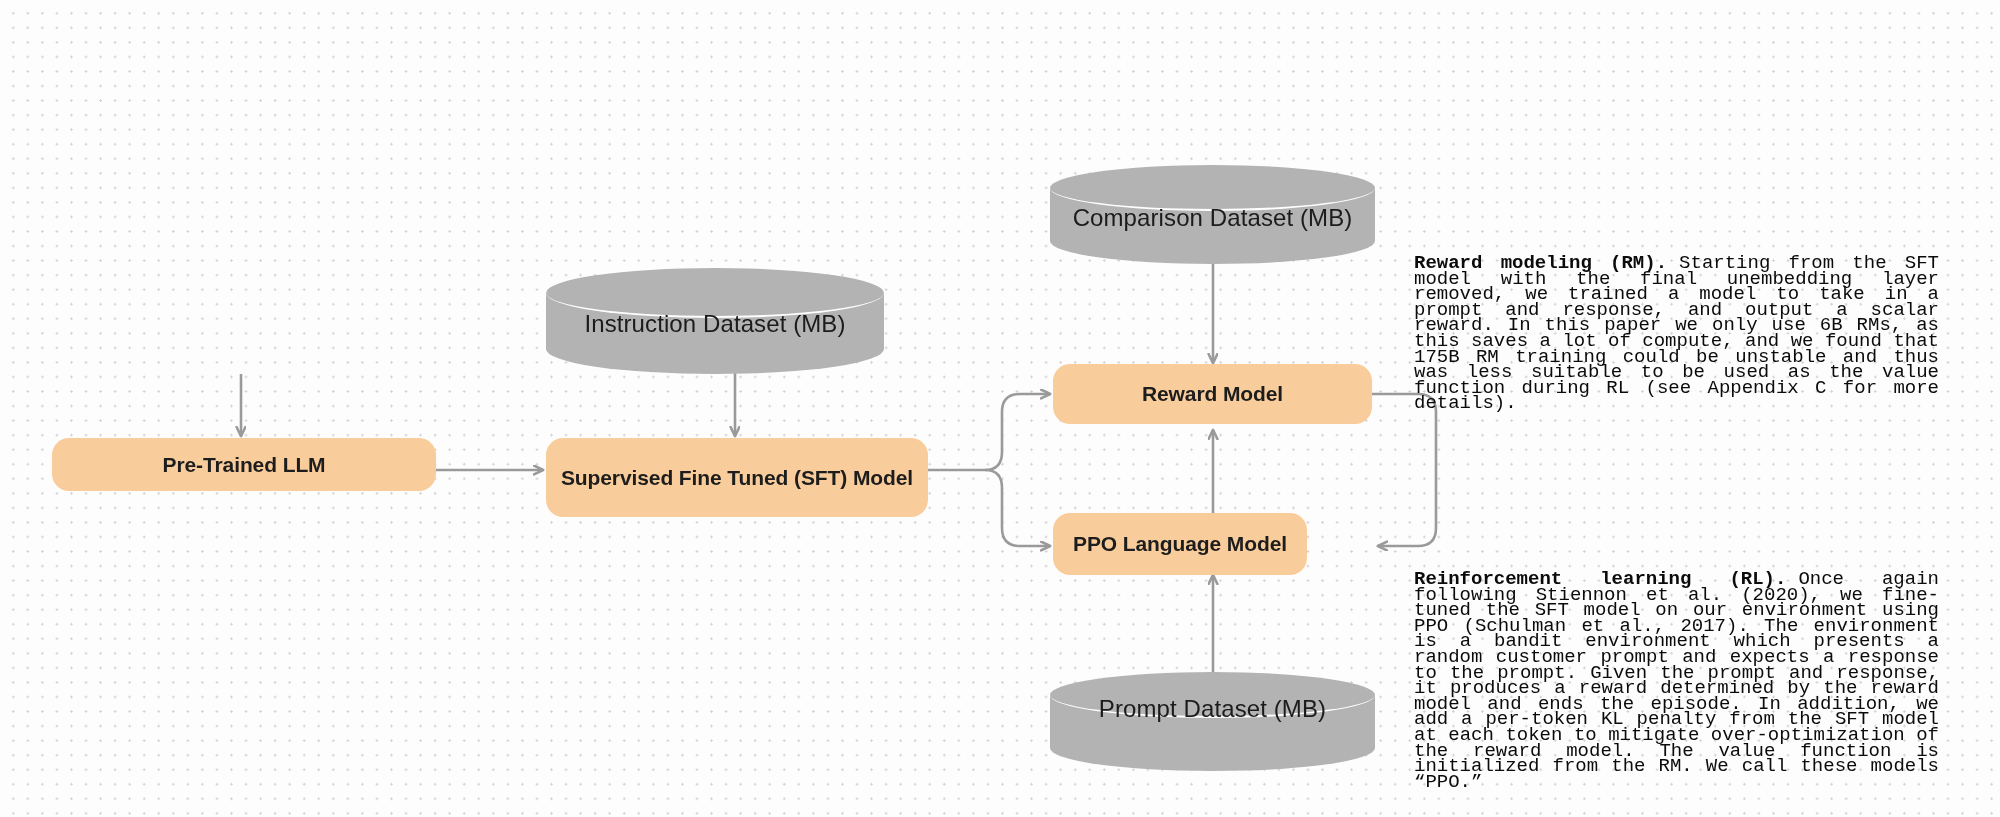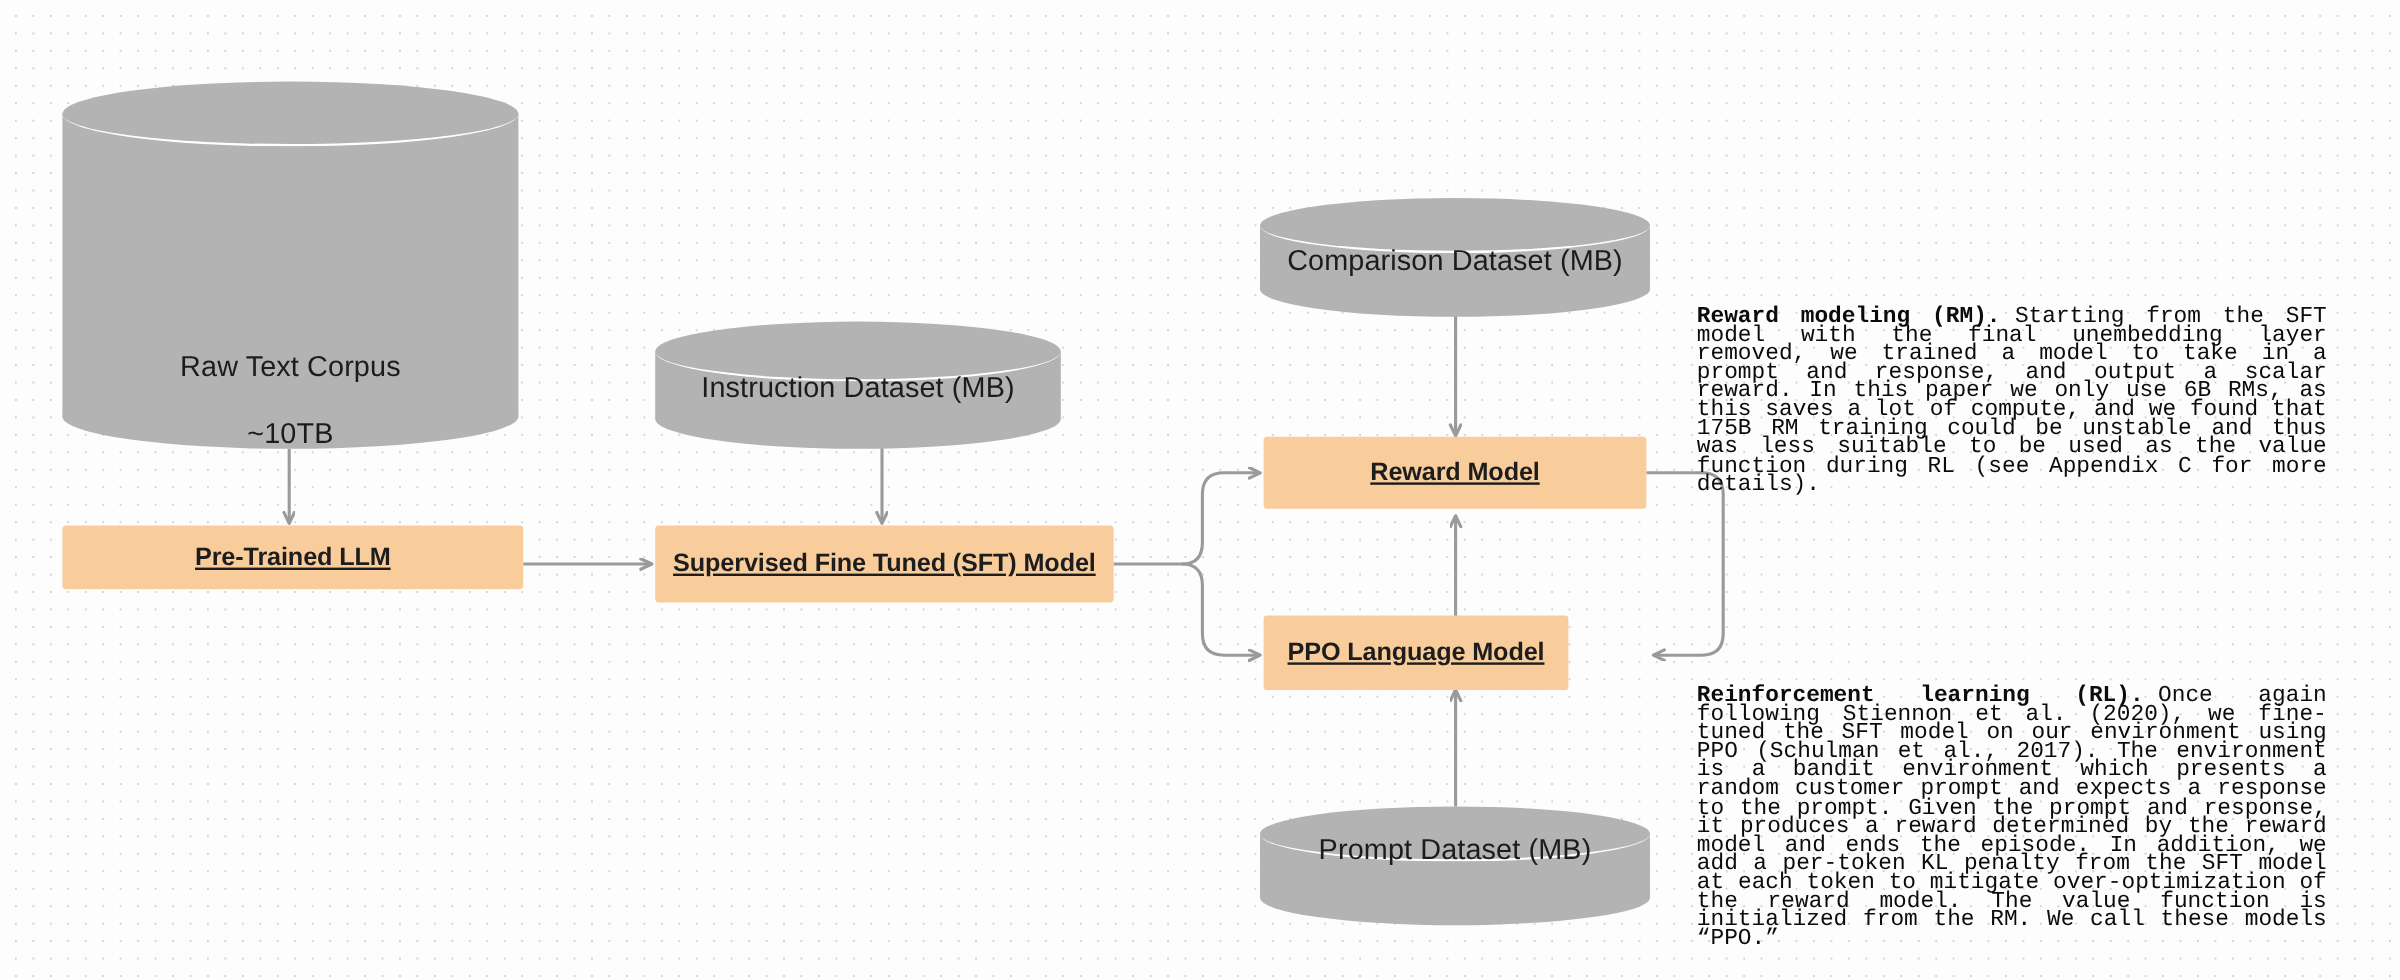--- a/index.html
+++ b/index.html
@@ -67,31 +67,30 @@
     line-height: 28px;
     letter-spacing: 0.1px;
     white-space: pre-line;
     z-index: 4;
   }
 
   
   .pnode {
     position: absolute;
     background: #f9cd9b;
-    border-radius: 3px;
+    border-radius: 17px;
     display: flex;
     align-items: center;
     justify-content: center;
     color: #1d1d1d;
     font-weight: bold;
     font-size: 21px;
     letter-spacing: -0.1px;
     box-sizing: border-box;
     text-align: center;
-    text-decoration: underline;
   }
 
   
   .para {
     position: absolute;
     font-family: Liberation Mono, monospace;
     font-size: 19px;
     line-height: 15.6px;
     color: #0b0b0b;
     text-align: justify;
@@ -133,29 +132,20 @@
       <path d="M 1213 263 L 1213 363" marker-end="url(#arrowOpen)"></path>
 
       <path d="M 1213 672 L 1213 575" marker-end="url(#arrowOpen)"></path>
 
       <path d="M 1213 517 L 1213 430" marker-end="url(#arrowOpen)"></path>
 
       <path d="M 1372 394 L 1418 394 Q 1436 394 1436 412 L 1436 528 Q 1436 546 1418 546 L 1378 546" marker-end="url(#arrowOpen)"></path>
     </g>
   </svg>
 
-  <div class="cyl" style="left:52px; top:68px; width:380px; height:306px;">
-    <div class="cap-bottom" style="bottom:0; height:54px;"></div>
-    <div class="body" style="top:27px; bottom:27px;"></div>
-    <div class="cap-top" style="height:54px;"></div>
-    <div class="cyl-label" style="top:196px;">
-      <div>Raw Text Corpus</div>
-      <div>~10TB</div>
-    </div>
-  </div>
 
   <div class="cyl" style="left:546px; top:268px; width:338px; height:106px;">
     <div class="cap-bottom" style="bottom:0; height:50px;"></div>
     <div class="body" style="top:25px; bottom:25px;"></div>
     <div class="cap-top" style="height:50px;"></div>
     <div class="cyl-label" style="top:42px;">Instruction Dataset (MB)</div>
   </div>
 
   <div class="cyl" style="left:1050px; top:165px; width:325px; height:99px;">
     <div class="cap-bottom" style="bottom:0; height:46px;"></div>
@@ -168,21 +158,21 @@
     <div class="cap-bottom" style="bottom:0; height:46px;"></div>
     <div class="body" style="top:23px; bottom:23px;"></div>
     <div class="cap-top" style="height:46px;"></div>
     <div class="cyl-label" style="top:23px;">Prompt Dataset (MB)</div>
   </div>
 
   <div class="pnode" style="left:52px; top:438px; width:384px; height:53px;">
     <span>Pre-Trained LLM</span>
   </div>
 
-  <div class="pnode" style="left:546px; top:438px; width:382px; height:64px;justify-content:center;">
+  <div class="pnode" style="left:546px; top:438px; width:382px; height:79px;justify-content:center;">
     <span>Supervised Fine Tuned (SFT) Model</span>
   </div>
 
   <div class="pnode" style="left:1053px; top:364px; width:319px; height:60px;">
     <span>Reward Model</span>
   </div>
 
   <div class="pnode" style="left:1053px; top:513px; width:254px; height:62px;">
     <span>PPO Language Model</span>
   </div>

